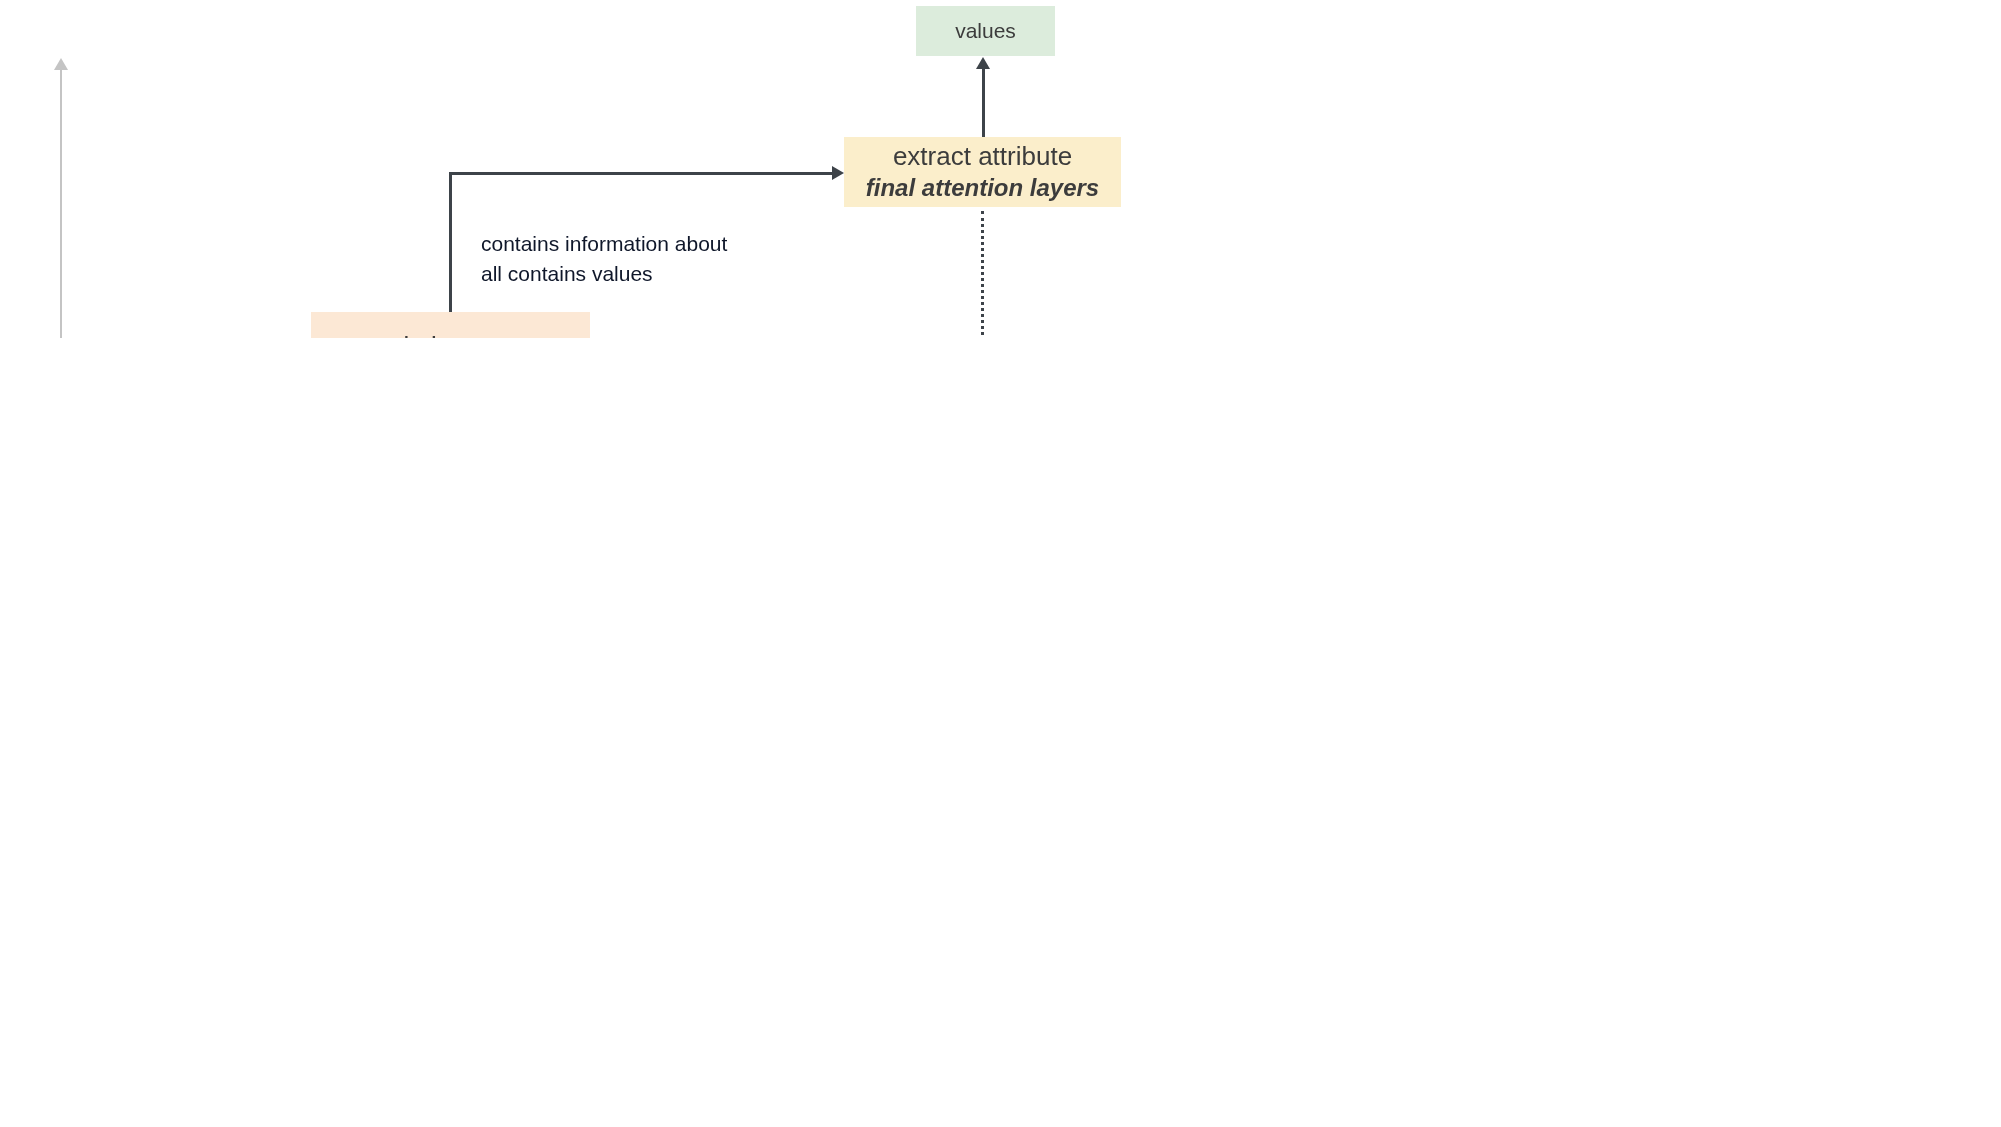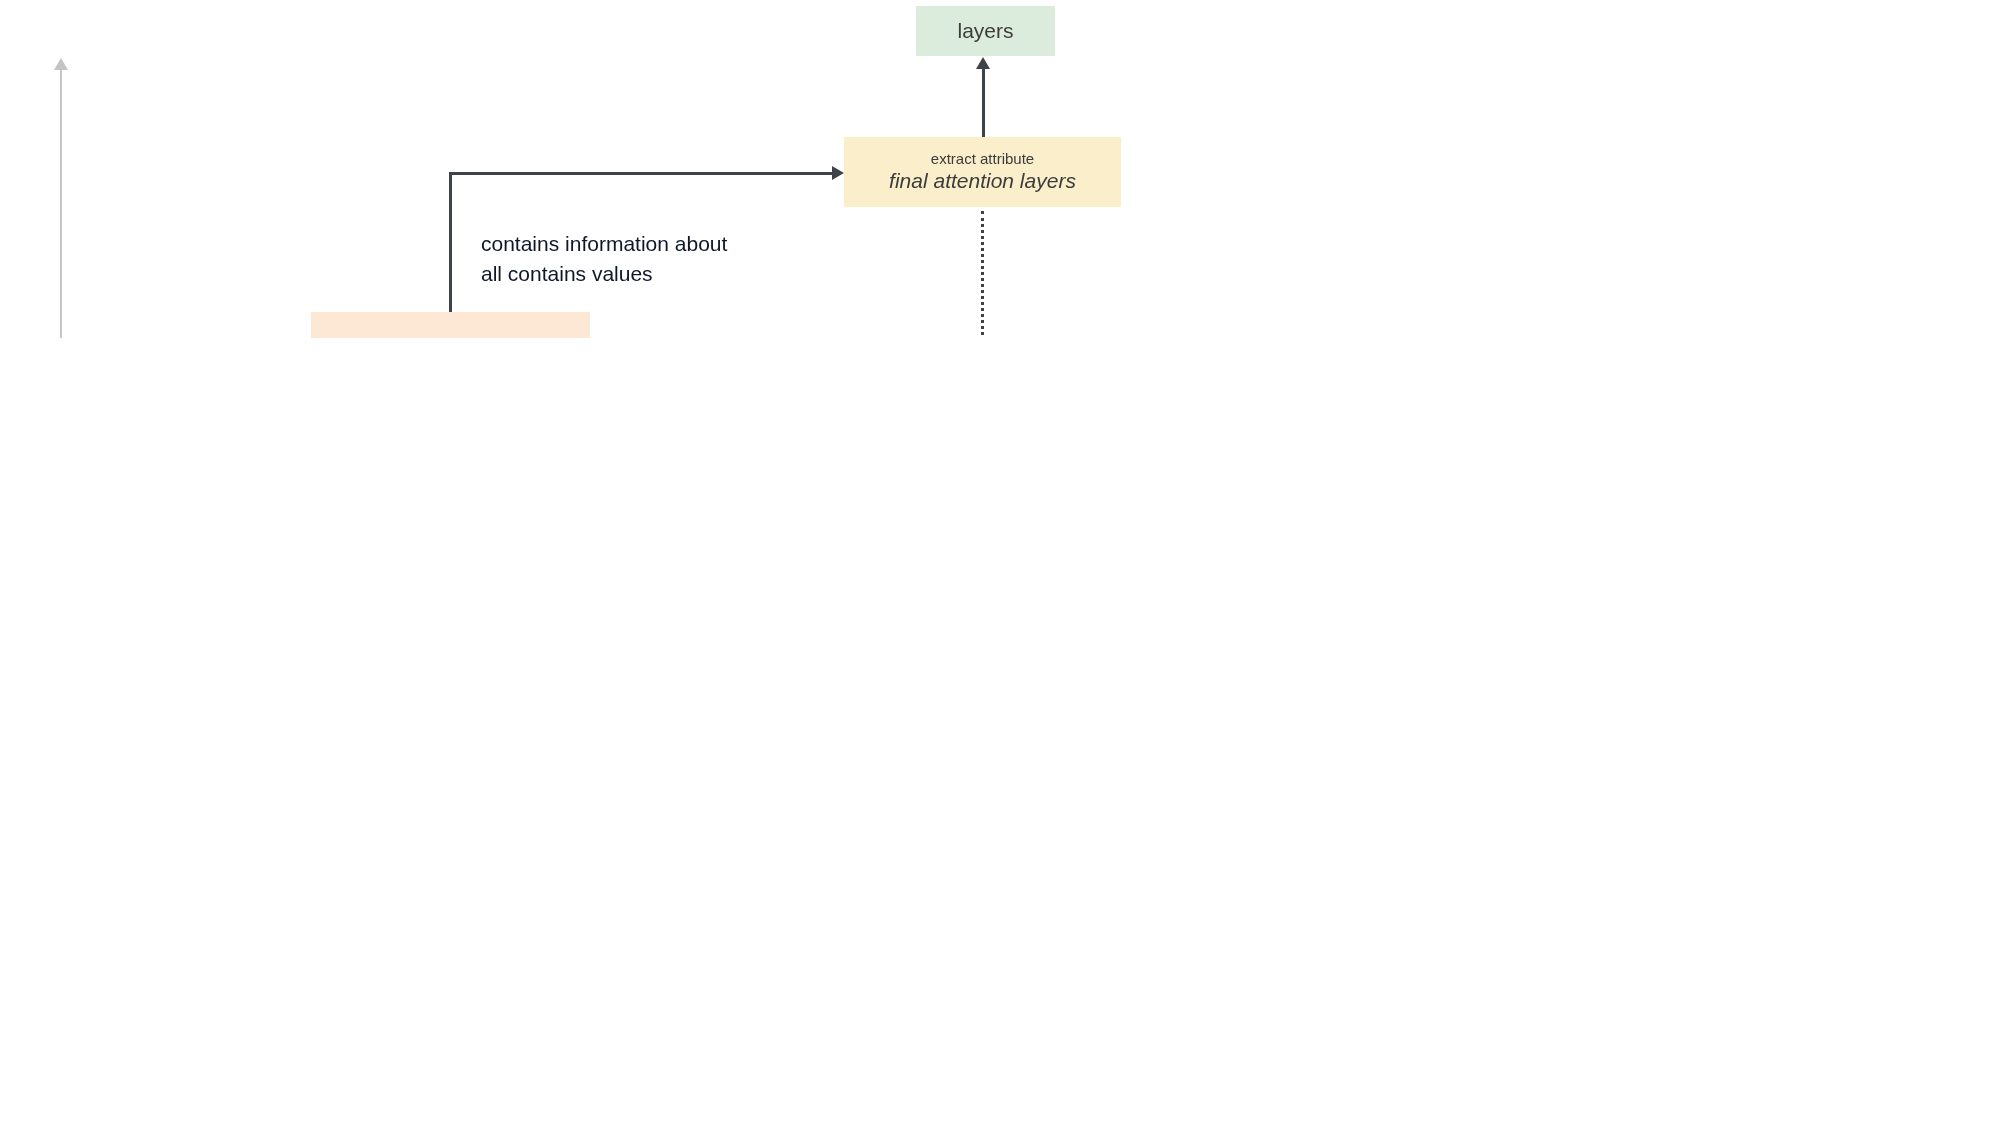--- a/index.html
+++ b/index.html
@@ -40,27 +40,28 @@
     box-sizing: border-box;
     display: flex;
     flex-direction: column;
     align-items: center;
     justify-content: center;
     text-align: center;
     color: #3c3c3c;
     line-height: 1.28;
   }
   .node .line1 {
-    font-size: 15px;
+    font-size: 26px;
     white-space: nowrap;
   }
   .node .line2 {
-    font-size: 21px;
+    font-size: 24px;
     font-style: italic;
     white-space: nowrap;
+    font-weight: bold;
   }
 
   #node-logits {
     left: 916px;
     top: 6px;
     width: 139px;
     height: 50px;
     background: #dcecdc;
   }
   #node-logits .line1 { font-size: 21px; }
@@ -185,21 +186,21 @@
 
 <div id="canvas">
 
   <div id="figure-clip">
     <div id="figure">
 
       <div id="axis-head"></div>
       <div id="axis-line"></div>
 
       <div class="node" id="node-logits">
-        <span class="line1">layers</span>
+        <span class="line1">values</span>
       </div>
 
       <div class="arrowhead-up" id="edge-extract-logits-head"></div>
       <div class="vline" id="edge-extract-logits-line"></div>
 
       <div class="node" id="node-extract">
         <span class="line1">extract attribute</span>
         <span class="line2">final attention layers</span>
       </div>
 

